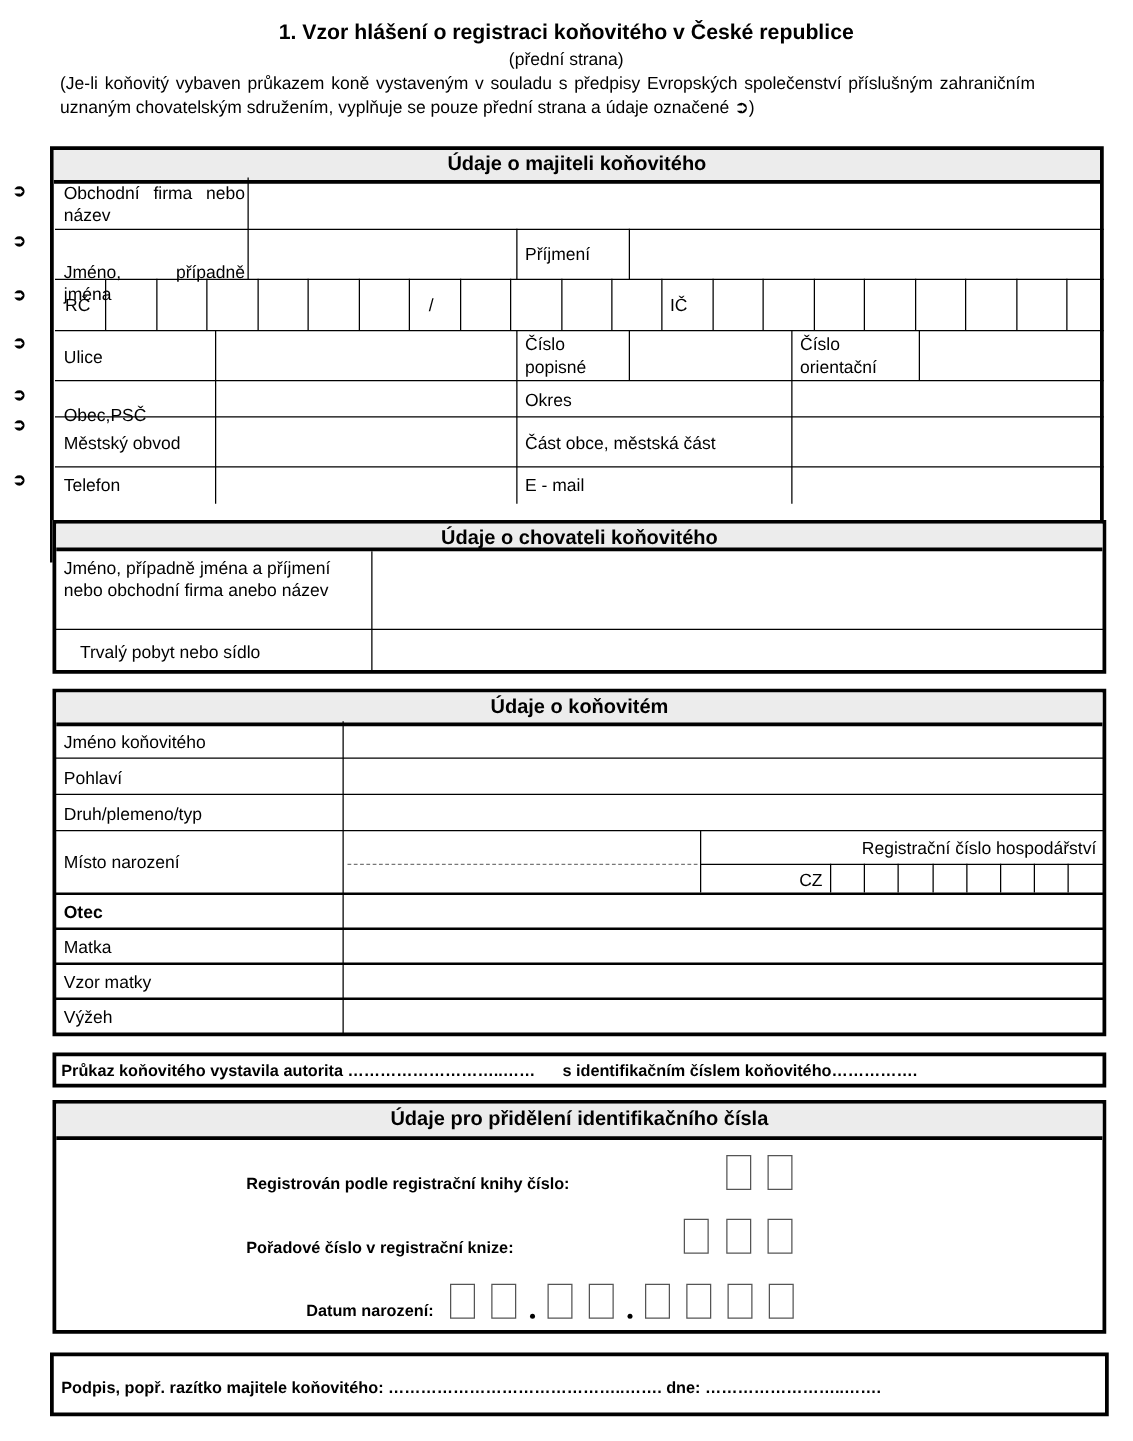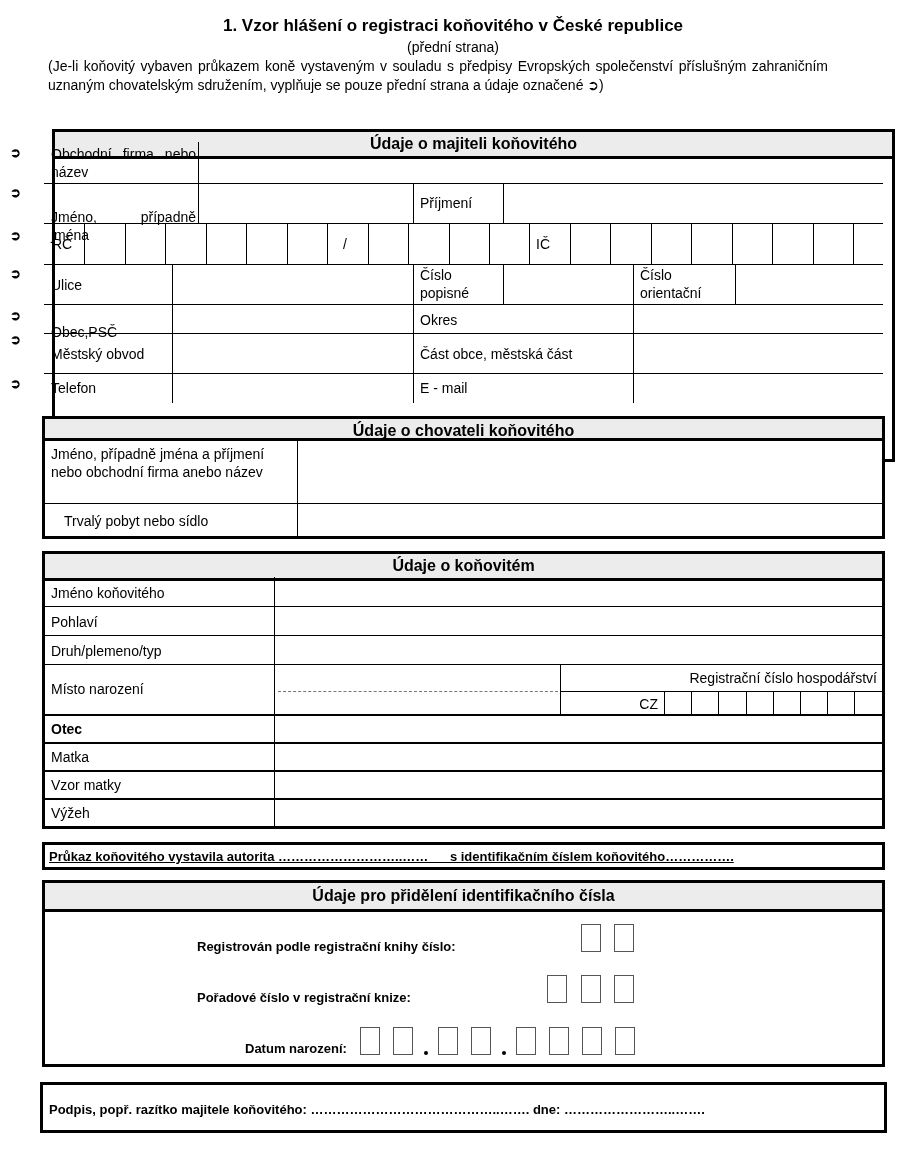--- a/index.html
+++ b/index.html
@@ -27,21 +27,21 @@
 <div class="abs note">(Je-li koňovitý vybaven průkazem koně vystaveným v souladu s předpisy Evropských společenství příslušným zahraničním uznaným chovatelským sdružením, vyplňuje se pouze přední strana a údaje označené ➲)</div>
 
 <span class="abs arrow" style="top:145px">➲</span>
 <span class="abs arrow" style="top:185px">➲</span>
 <span class="abs arrow" style="top:228px">➲</span>
 <span class="abs arrow" style="top:266px">➲</span>
 <span class="abs arrow" style="top:308px">➲</span>
 <span class="abs arrow" style="top:332px">➲</span>
 <span class="abs arrow" style="top:376px">➲</span>
 
-<div class="abs box" style="left:52px; top:117px; width:843px; height:333px;margin-top:12px;">
+<div class="abs box" style="left:40px; top:117px; width:843px; height:333px;">
   <div class="hdr" style="height:27px; line-height:24px;">Údaje o majiteli koňovitého</div>
 </div>
 
 <div class="hl" style="left:44px; top:183px; width:839px"></div>
 <div class="hl" style="left:44px; top:223px; width:839px"></div>
 <div class="hl" style="left:44px; top:264px; width:839px"></div>
 <div class="hl" style="left:44px; top:304px; width:839px"></div>
 <div class="hl" style="left:44px; top:333px; width:839px"></div>
 <div class="hl" style="left:44px; top:373px; width:839px"></div>
 
@@ -137,21 +137,21 @@
 <div class="cell bold" style="left:46px; top:720px;">Otec</div>
 <div class="abs" style="left:275px; top:716px; width:608px; height:26px;"></div>
 <div class="cell" style="left:46px; top:748px;">Matka</div>
 <div class="abs" style="left:275px; top:744px; width:608px; height:26px;"></div>
 <div class="cell" style="left:46px; top:776px;">Vzor matky</div>
 <div class="abs" style="left:275px; top:772px; width:608px; height:26px;"></div>
 <div class="cell" style="left:46px; top:804px;">Výžeh</div>
 <div class="abs" style="left:275px; top:800px; width:608px; height:27px;"></div>
 
 <div class="abs box" style="left:42px; top:842px; width:843px; height:28px;">
-  <div class="abs bold" style="left:4px; top:4px; font-size:13px; white-space:pre;text-decoration:underline;">Průkaz koňovitého vystavila autorita ………………………..……      s identifikačním číslem koňovitého…………….</div>
+  <div class="abs bold" style="left:4px; top:4px; font-size:13px; white-space:pre;">Průkaz koňovitého vystavila autorita ………………………..……      s identifikačním číslem koňovitého…………….</div>
 </div>
 
 <div class="abs box" style="left:42px; top:880px; width:843px; height:187px;">
   <div class="hdr" style="height:29px; line-height:26px;">Údaje pro přidělení identifikačního čísla</div>
 </div>
 <div class="lbl bold" style="left:197px; top:938px; font-size:13px;">Registrován podle registrační knihy číslo:</div>
 <div class="lbl bold" style="left:197px; top:989px; font-size:13px;">Pořadové číslo v registrační knize:</div>
 <div class="lbl bold" style="left:197px; top:1040px; font-size:13px;padding-left:48px;">Datum narození:</div>
 <div id="id-boxes">
     <div class="sq" style="left: 581px; top: 924px;"></div>

